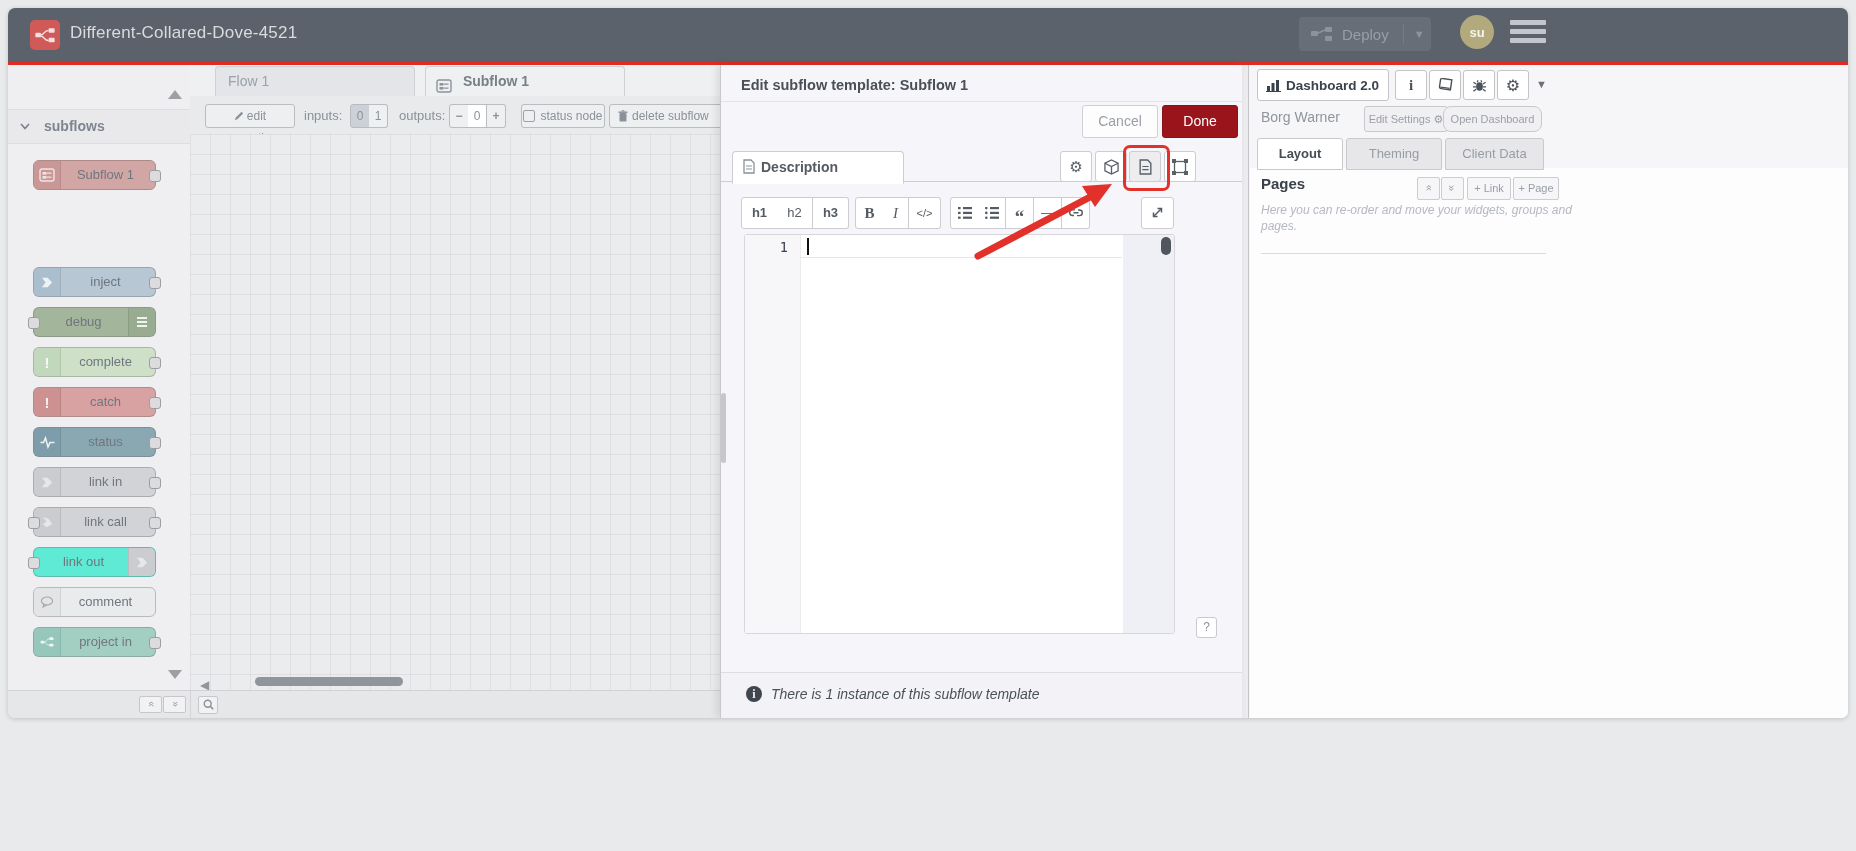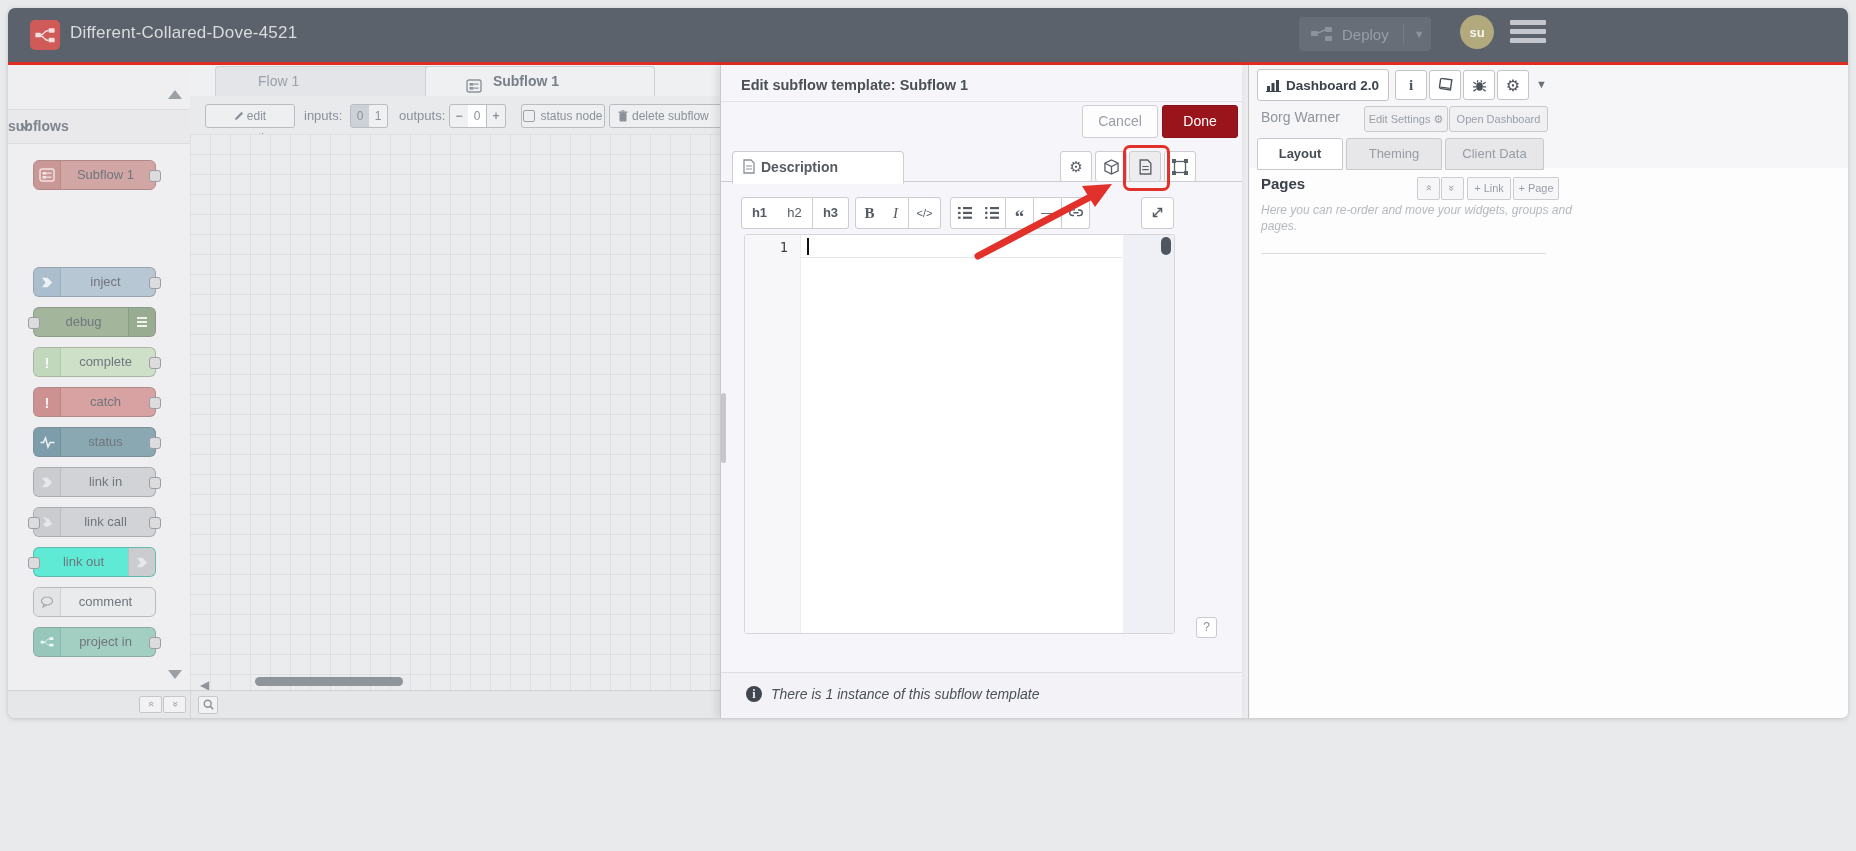--- a/index.html
+++ b/index.html
@@ -16,33 +16,33 @@
   .avatar{position:absolute;left:1452px;top:7px;width:34px;height:34px;border-radius:50%;background:#b2aa7d;color:#f6f4ec;font-size:13px;display:flex;align-items:center;justify-content:center;font-weight:bold;}
   .burger{position:absolute;left:1502px;top:12px;width:36px;height:28px;}
   .burger i{display:block;height:5px;background:#c3c7cd;margin-bottom:4px;border-radius:1px;}
   .redline{position:absolute;left:0;top:54px;width:100%;height:3px;background:#de2c23;}
   
   .palette{position:absolute;left:0;top:57px;width:182px;height:625px;background:#efeff1;border-right:1px solid #d4d4d8;}
   .pfilter{position:absolute;left:0;top:0;width:182px;height:36px;background:#f4f4f6;border-bottom:1px solid #dcdce0;}
   .pfilter input{position:absolute;left:28px;top:6px;width:140px;border:0;background:transparent;font-size:14px;color:#8d9199;outline:none;font-family:"Liberation Sans",sans-serif;}
   .pcat{position:absolute;left:0;width:182px;height:33px;background:#e9e9ec;border-top:1px solid #dedee2;border-bottom:1px solid #dedee2;color:#7e858f;font-weight:bold;font-size:14px;line-height:33px;}
   .pcat .chev{position:absolute;left:12px;top:13px;}
-  .pcat .ctxt{text-align:center;}
+  .pcat .ctxt{margin-left:36px;text-align:center;}
   .pnode{position:absolute;left:25px;width:121px;height:28px;border:1px solid rgba(100,100,100,.35);border-radius:6px;font-size:13px;color:#70767e;}
   .picon{position:absolute;top:0;width:26px;height:28px;border-right:1px solid rgba(0,0,0,.08);display:flex;align-items:center;justify-content:center;left:0;border-radius:5px 0 0 5px;}
   .picon.r{left:auto;right:0;border-right:0;border-left:1px solid rgba(0,0,0,.08);border-radius:0 5px 5px 0;}
   .plabel{position:absolute;left:26px;right:4px;top:0;height:28px;line-height:28px;text-align:center;}
   .plabel.l{left:4px;right:26px;}
   .pport{position:absolute;top:9px;width:10px;height:10px;background:#dcdcdf;border:1px solid #9d9da4;border-radius:3px;}
   .pport.pr{right:-6px;}.pport.pl{left:-6px;}
   .ptri{position:absolute;width:0;height:0;border-left:7px solid transparent;border-right:7px solid transparent;}
   
   .wsp{position:absolute;left:182px;top:57px;width:530px;height:625px;background:#eceef0;}
   .tabbar{position:absolute;left:0;top:0;width:530px;height:31px;background:#eef0f1;border-bottom:1px solid #d8d8db;}
-  .wtab{position:absolute;top:1px;height:29px;border:1px solid #cdd0d4;border-bottom:0;border-radius:4px 4px 0 0;font-size:14px;line-height:29px;padding-left:30px;}
+  .wtab{position:absolute;top:1px;height:29px;border:1px solid #cdd0d4;border-bottom:0;border-radius:4px 4px 0 0;font-size:14px;line-height:29px;}
   .toolbar{position:absolute;left:0;top:31px;width:530px;height:38px;background:#e8eaec;border-bottom:1px solid #d2d4d7;}
   .tbtn{position:absolute;top:8px;height:22px;border:1px solid #b9bcc1;border-radius:3px;font-size:12px;color:#8b9199;line-height:22px;text-align:center;background:rgba(255,255,255,.25);}
   .tlbl{position:absolute;top:12px;font-size:13px;color:#8b9199;}
   .tcell{position:absolute;top:8px;height:22px;border:1px solid #b9bcc1;font-size:12px;color:#8b9199;line-height:22px;text-align:center;background:#eff0f2;}
   .canvas{position:absolute;left:0;top:69px;width:530px;height:556px;background-color:#ebecee;background-image:linear-gradient(rgba(160,160,170,.16) 1px,transparent 1px),linear-gradient(90deg,rgba(160,160,170,.16) 1px,transparent 1px);background-size:20px 20px;}
   .footerbar{position:absolute;left:0;top:682px;width:712px;height:28px;background:#e6e7e9;border-top:1px solid #d2d2d6;}
   .fbtn{position:absolute;top:5px;width:21px;height:15px;background:#f2f2f4;border:1px solid #c6c6cb;border-radius:2px;color:#9aa0a6;font-size:10px;text-align:center;line-height:14px;}
   
   .tray{position:absolute;left:712px;top:57px;width:521px;height:653px;background:#f6f6fa;border-left:1px solid #c9c9cd;box-shadow:-3px 0 8px rgba(0,0,0,.10);}
   .tray-title{position:absolute;left:20px;top:12px;font-size:14.5px;font-weight:bold;color:#4a5056;}
@@ -486,21 +486,21 @@
       <div class="sibtn" style="left:248px;">
         <span style="font-size:16px;">⚙</span>
       </div>
       <div class="abs" style="left:287px;top:13px;color:#6b7178;font-size:11px;">▼</div>
 
       <div class="boardname">Borg Warner</div>
       <div class="sbtn" style="left:115px;width:82px;">
         <span>Edit Settings</span>
         <span style="font-size:11px;">⚙</span>
       </div>
-      <div class="sbtn" style="left:200px;width:97px;">
+      <div class="sbtn" style="left:194px;width:97px;border-radius:8px;">
         <span>Open Dashboard</span>
         <span style="display:inline-block;vertical-align:middle;margin:-2px 0 0 2px"><svg width="10" height="10" viewBox="0 0 12 12">
               <path d="M5 2 H2 V10 H10 V7" fill="none" stroke="#9aa0a8" stroke-width="1.4"></path>
               <path d="M7 1 H11 V5 M11 1 L5.5 6.5" fill="none" stroke="#9aa0a8" stroke-width="1.4"></path>
             </svg></span>
       </div>
 
       <div class="stab" style="left:8px;width:84px;background:#fff;color:#454c55;font-weight:bold;z-index:2;">Layout</div>
       <div class="stab" style="left:97px;width:94px;background:#e7e7ea;color:#979da5;">Theming</div>
       <div class="stab" style="left:196px;width:97px;background:#e7e7ea;color:#979da5;">Client Data</div>

